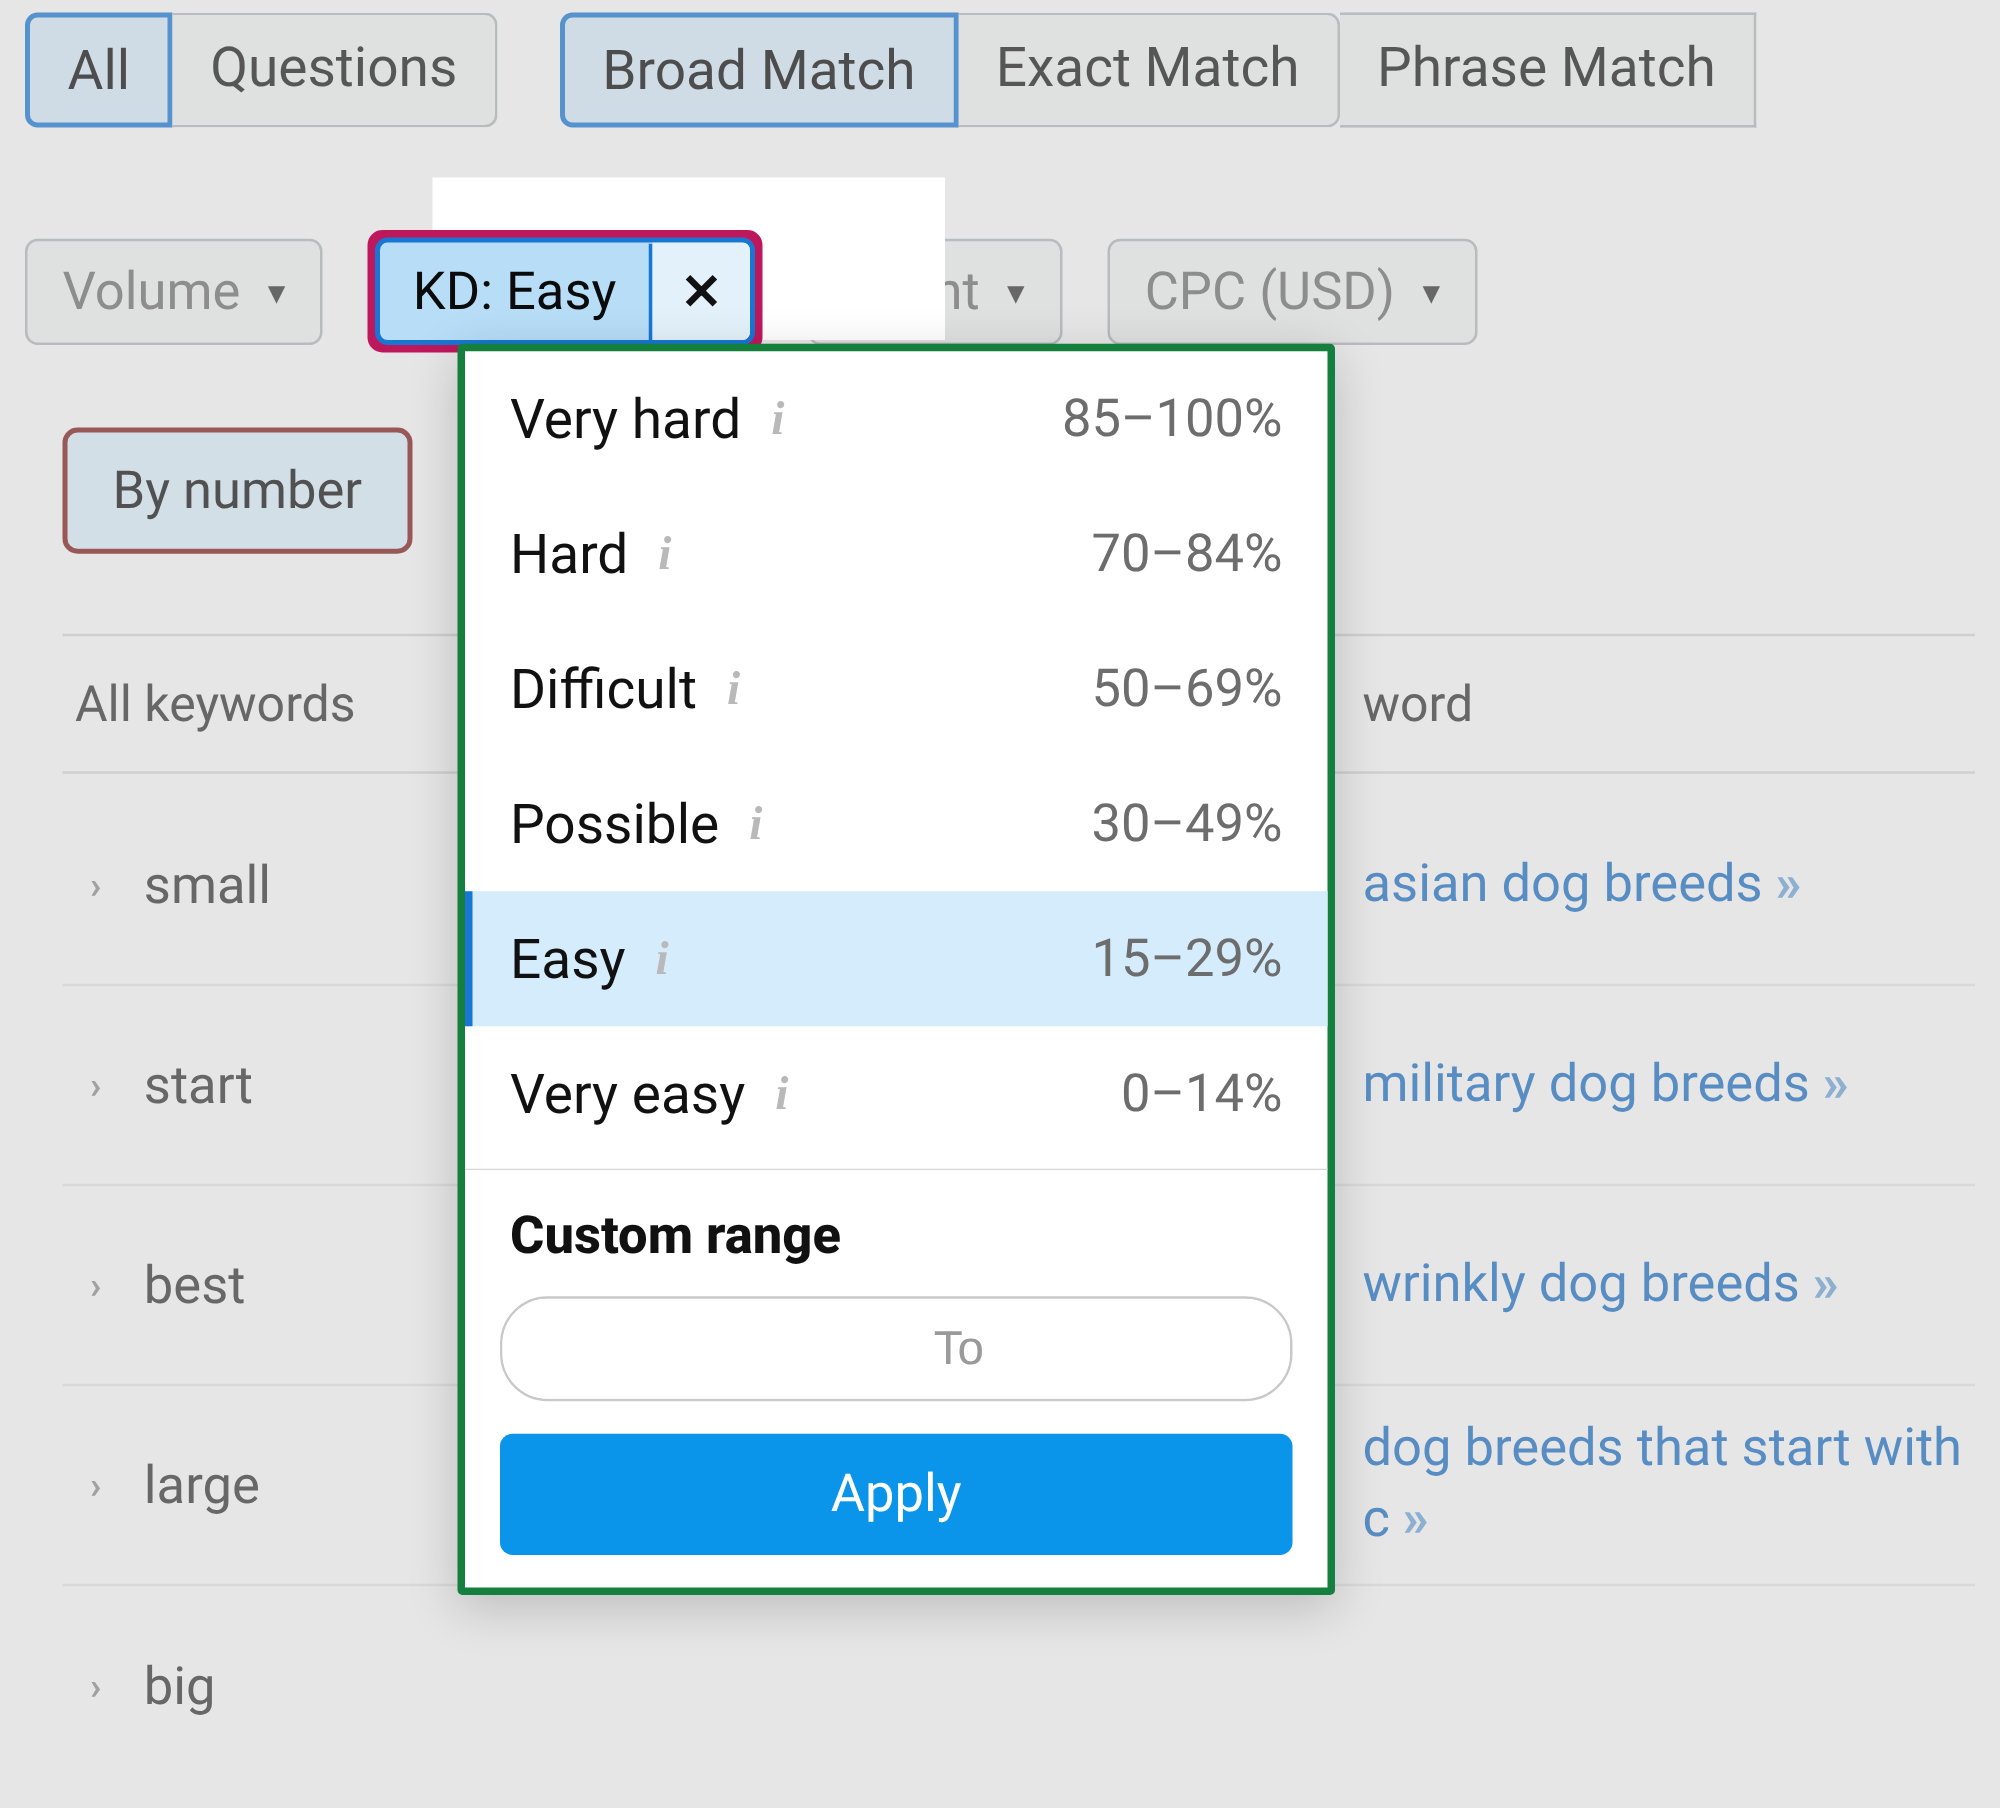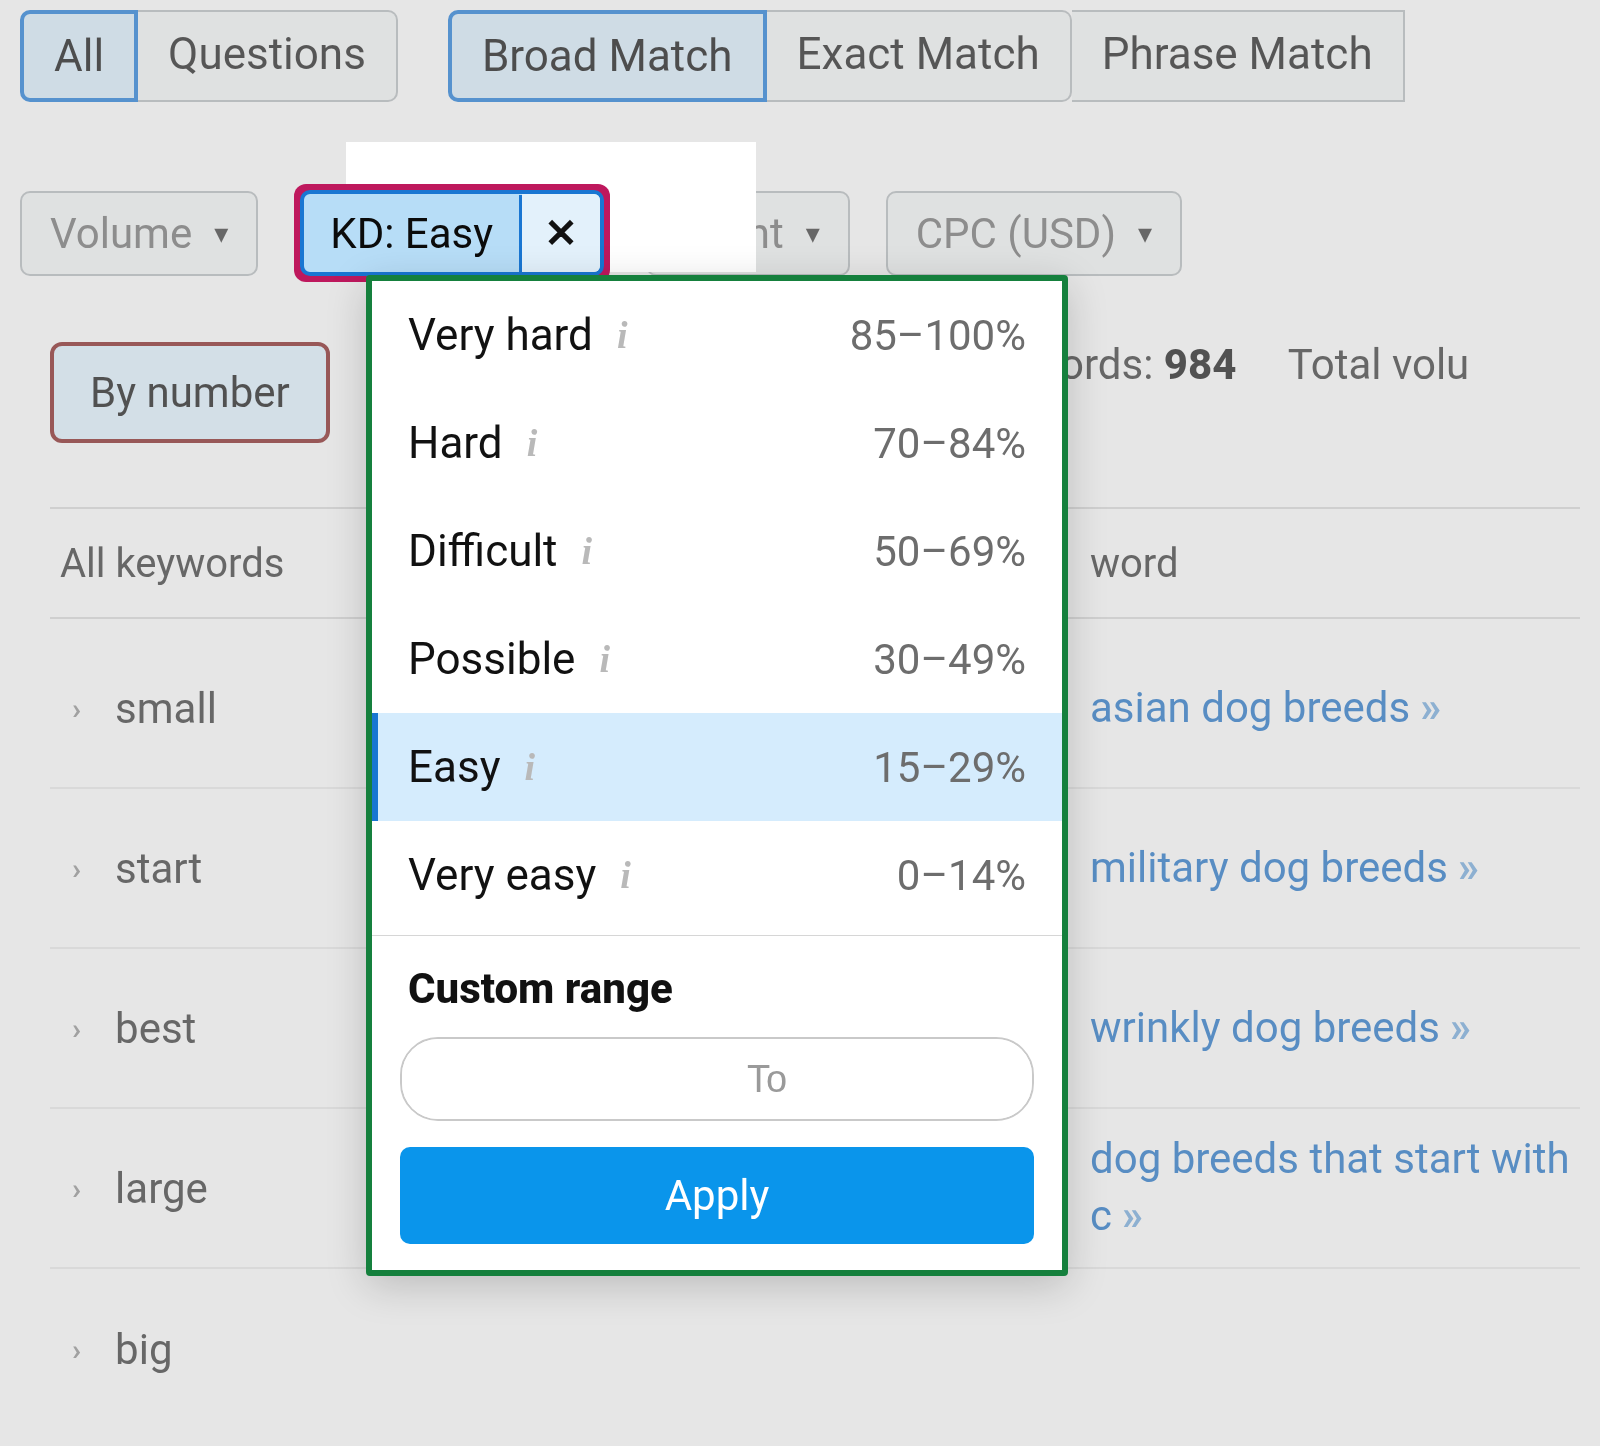--- a/index.html
+++ b/index.html
@@ -265,25 +265,20 @@
 
   <div class="chip">
     <span>CPC (USD)</span>
     <span class="chev">▾</span>
   </div>
 </div>
 
 <div class="content">
   <div class="by-number-btn">By number</div>
 
-  <div class="stats">
-    <span>ords: </span><strong>984</strong>
-    &nbsp;&nbsp;&nbsp;
-    <span>Total volu</span>
-  </div>
 
   <div class="table-header-row">
     <div class="th-left">All keywords</div>
     <div class="th-right">word</div>
   </div>
 
   <div class="kw-rows">
 
     <div class="kw-row">
       <div class="kw-left">

